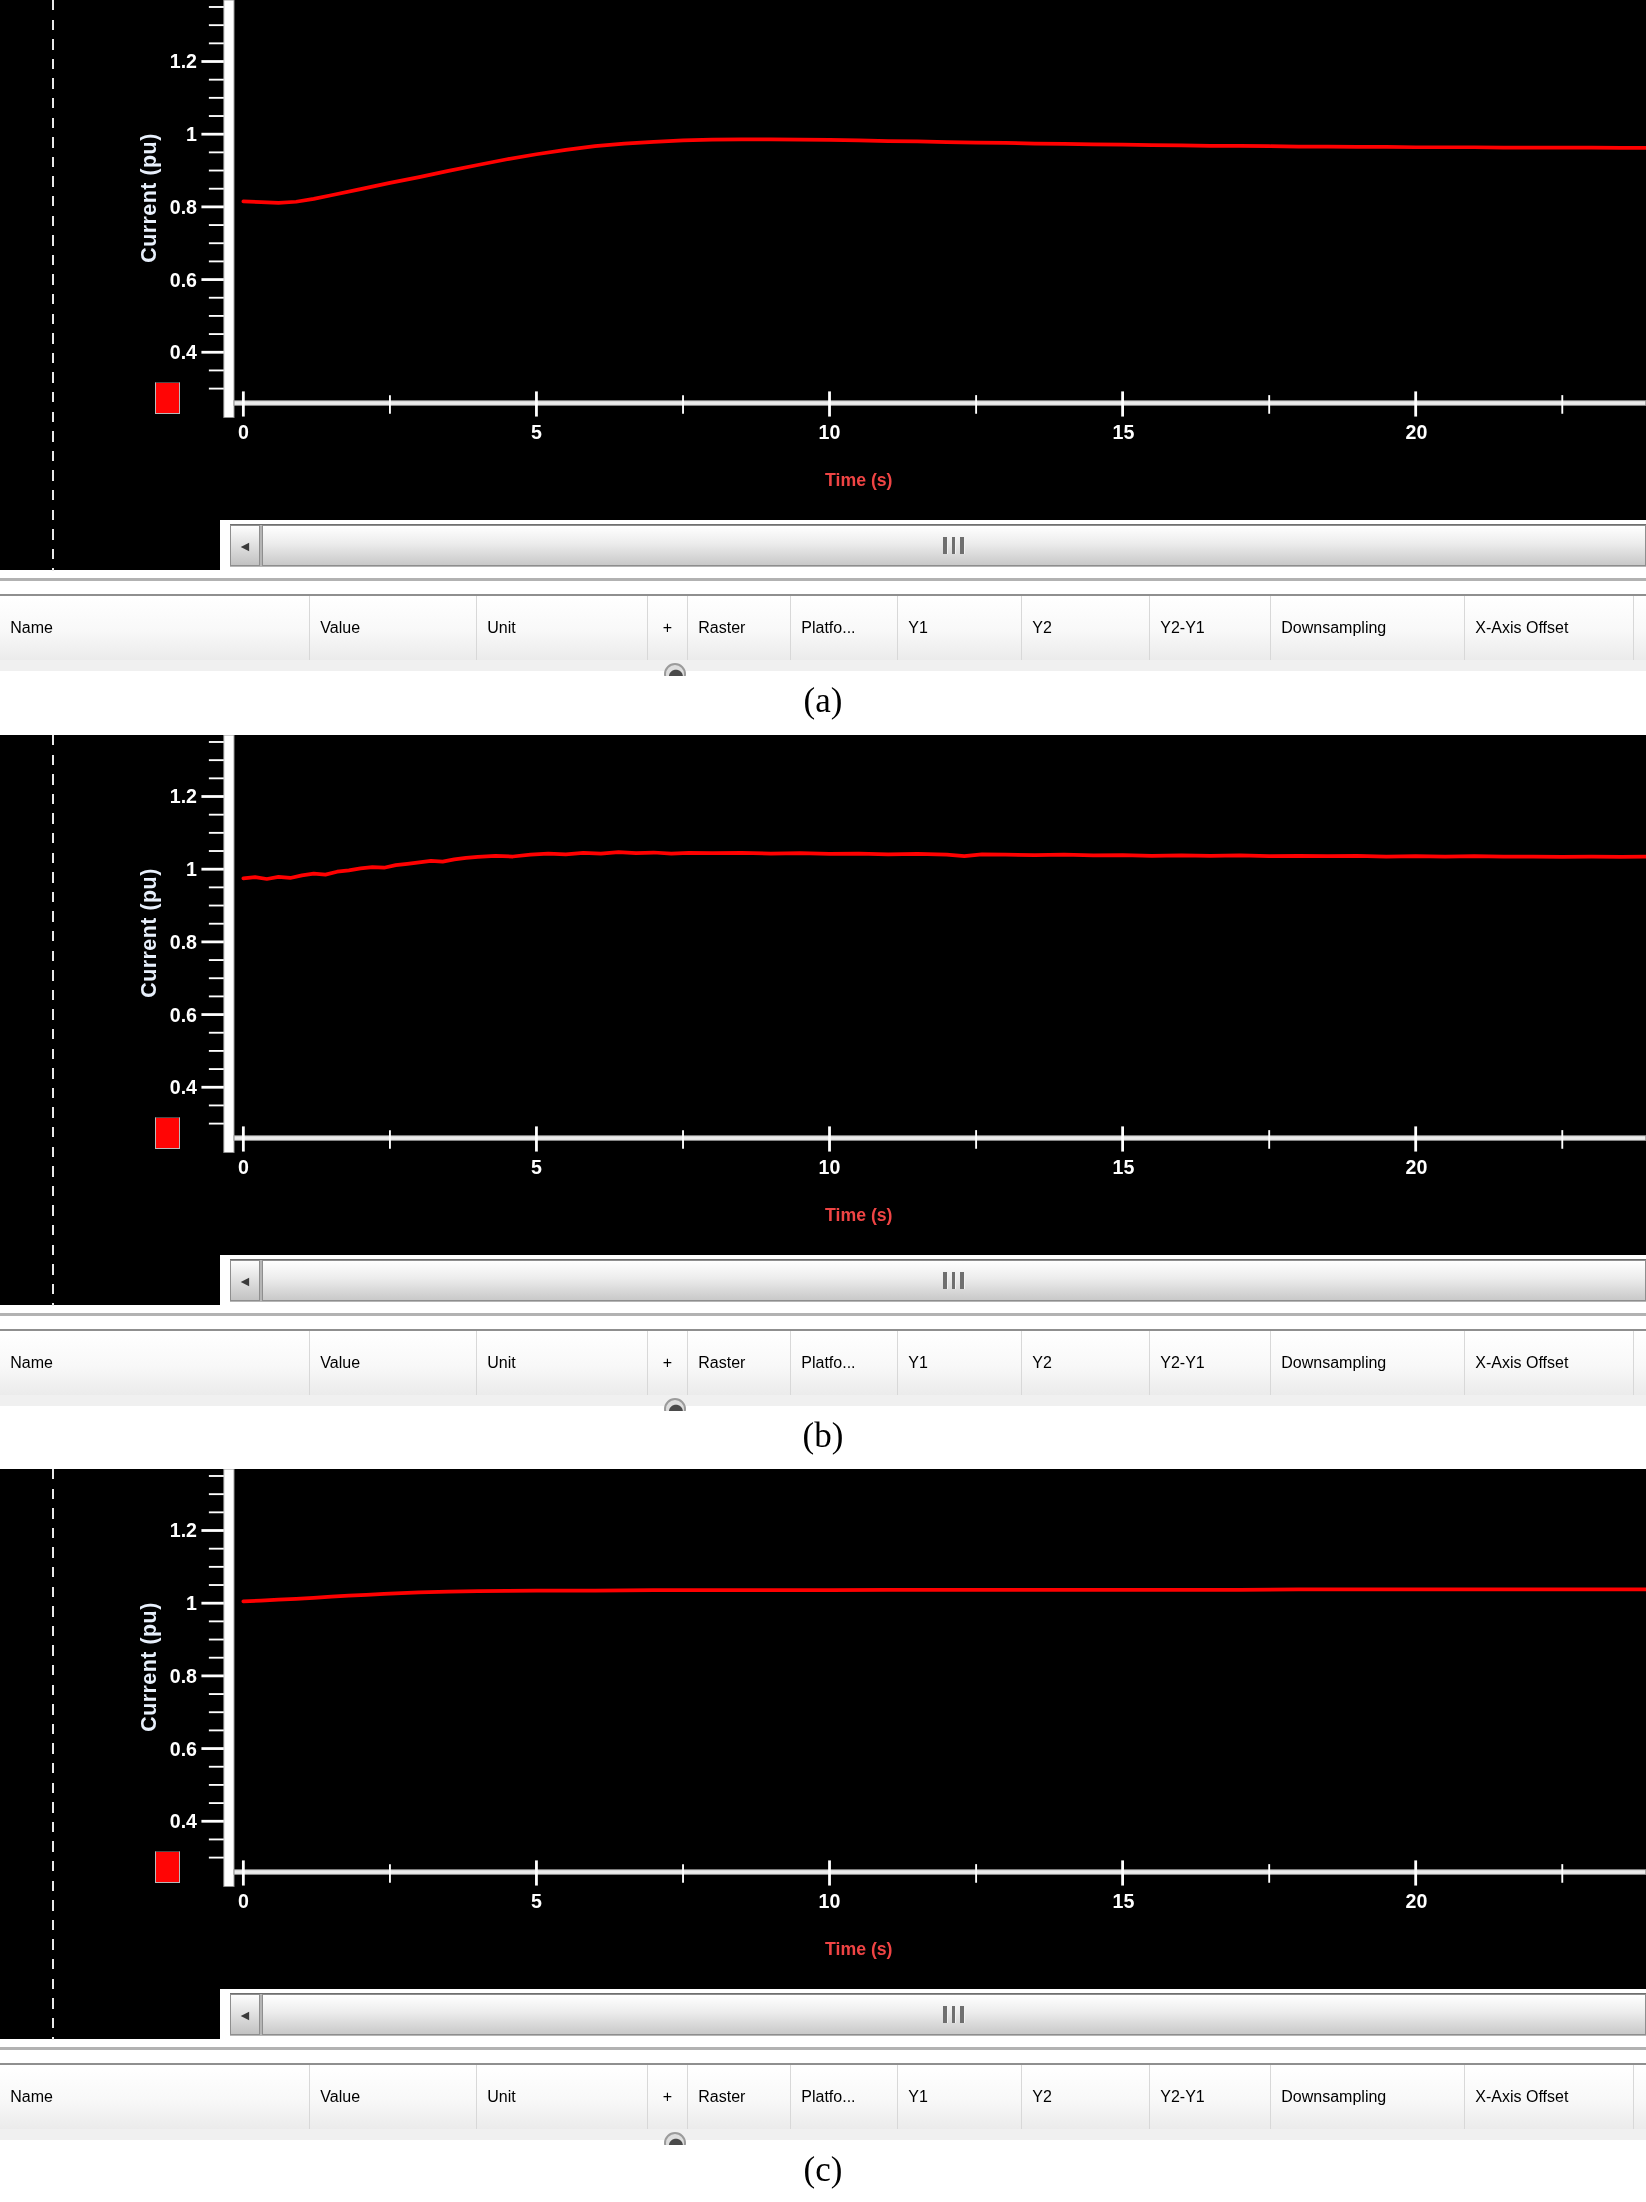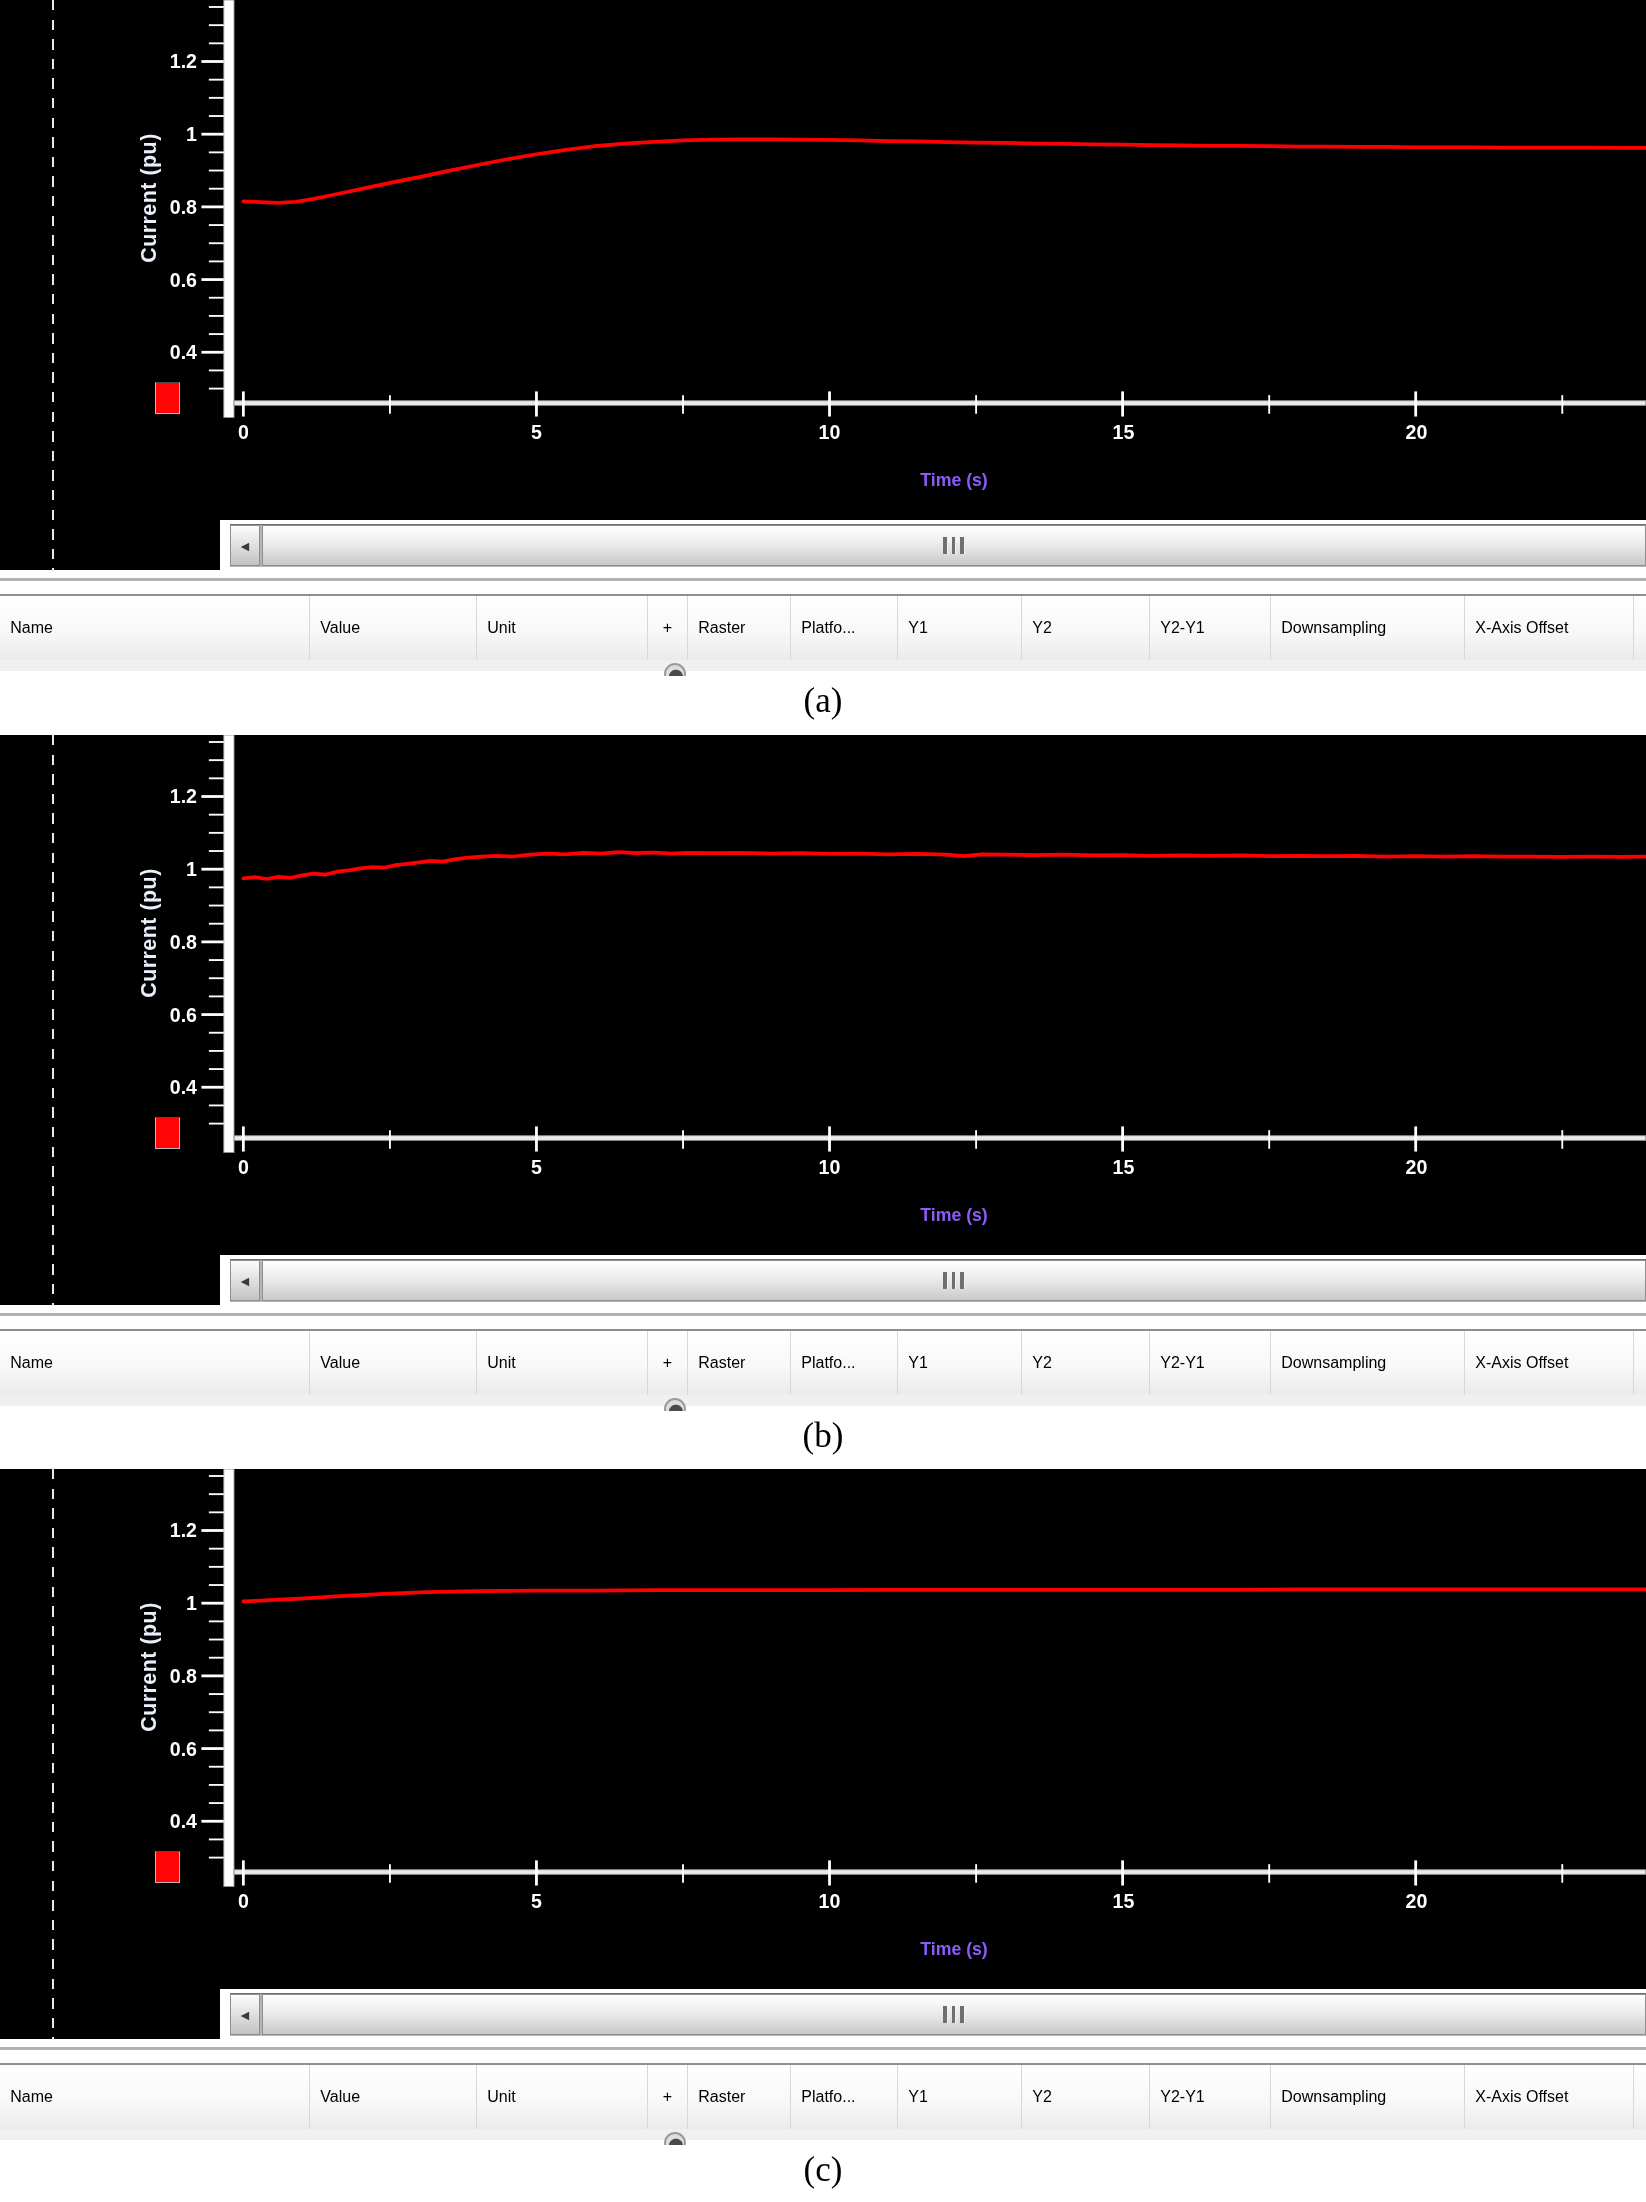--- a/index.html
+++ b/index.html
@@ -11,21 +11,21 @@
   .side-ext{left:0;top:520px;width:220px;height:50px;background:#000;}
   .dash-line{left:52px;top:0;width:1.9px;height:571px;
     background:repeating-linear-gradient(180deg,#e9e9e9 0 10.3px,transparent 10.3px 19.6px);}
   .ytick-label{left:117px;width:80px;text-align:right;color:#fff;
     font-weight:bold;font-size:19.6px;line-height:24px;}
   .ylab{left:9.3px;top:184px;width:280px;height:28px;text-align:center;
     color:#e8f0fc;font-weight:bold;font-size:21.4px;line-height:28px;
     transform:rotate(-90deg);letter-spacing:0.5px;}
   .xtick-label{top:420px;width:75px;text-align:center;color:#fff;
     font-weight:bold;font-size:19.6px;line-height:24px;}
-  .xlab{left:842px;top:468px;width:224px;text-align:center;color:#8b5cf6;
+  .xlab{left:825px;top:468px;width:224px;color:#ef4444;
     font-weight:bold;font-size:17.7px;line-height:24px;}
   .legend-swatch{left:155px;top:382px;width:23px;height:30px;background:#ff0505;
     border:1.9px solid #b9b9b9;border-top-color:#4a4a4a;}
   .scrollbar{left:230px;top:524px;width:1416px;height:42px;background:#b5b5b5;
     border-top:0.9px solid #6f6f6f;}
   .sb-btn{position:absolute;left:0;top:0;width:30px;height:41px;
     background:linear-gradient(180deg,#fdfdfd,#c2c2c2);border:0.9px solid #8e8e8e;
     box-sizing:border-box;color:#3a3a3a;font-size:14px;display:flex;
     align-items:center;justify-content:center;cursor:pointer;}
   .sb-thumb{position:absolute;left:32px;right:0;top:0;height:41px;

